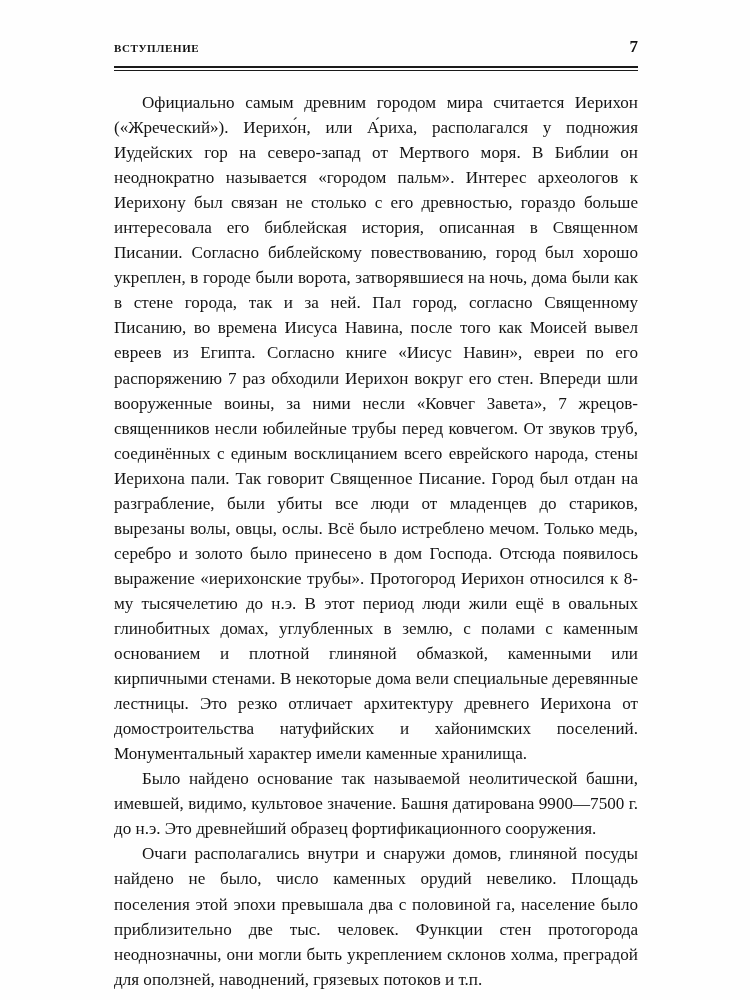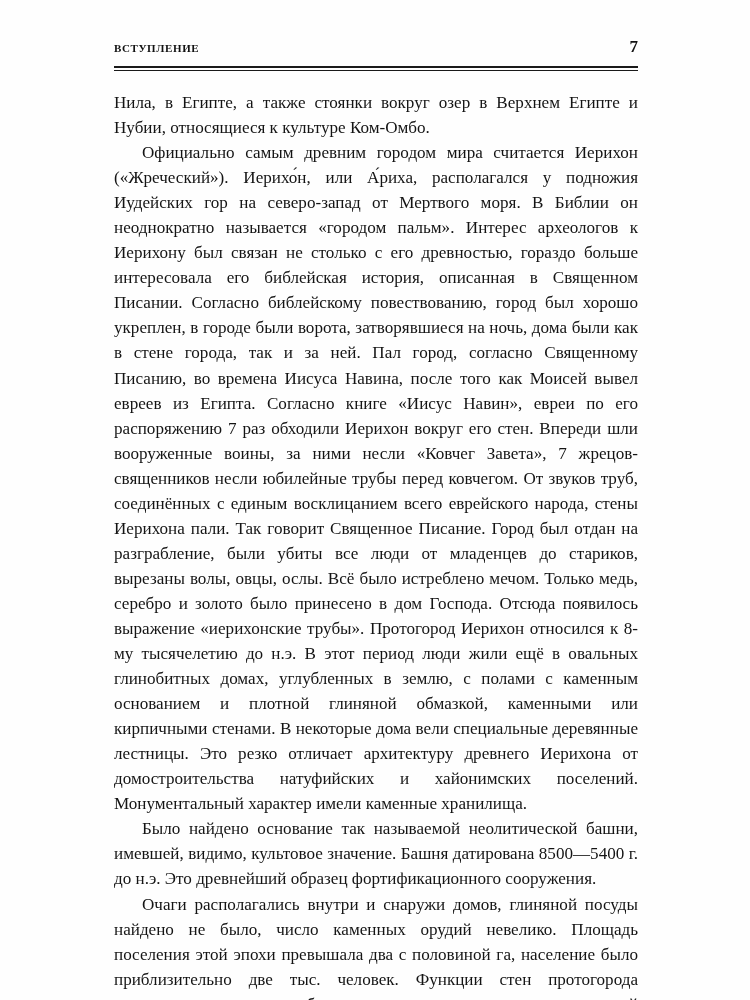--- a/index.html
+++ b/index.html
@@ -105,20 +105,19 @@
       <span class="running-head-folio">7</span>
     </div>
 
     <div class="head-rule">
       <div class="rule-thick"></div>
       <div class="rule-gap"></div>
       <div class="rule-thin"></div>
     </div>
 
     <div class="body-text">
-      <p class="no-indent">Нила, в Египте, а также стоянки вокруг озер в Верхнем Египте и Нубии, относящиеся к культуре Ком-Омбо.</p>
       <p>Официально самым древним городом мира считается Иерихон («Жреческий»). Иерихо́н, или А́риха, располагался у подножия Иудейских гор на северо-запад от Мертвого моря. В Библии он неоднократно называется «городом пальм». Интерес археологов к Иерихону был связан не столько с его древностью, гораздо больше интересовала его библейская история, описанная в Священном Писании. Согласно библейскому повествованию, город был хорошо укреплен, в городе были ворота, затворявшиеся на ночь, дома были как в стене города, так и за ней. Пал город, согласно Священному Писанию, во времена Иисуса Навина, после того как Моисей вывел евреев из Египта. Согласно книге «Иисус Навин», евреи по его распоряжению 7 раз обходили Иерихон вокруг его стен. Впереди шли вооруженные воины, за ними несли «Ковчег Завета», 7 жрецов-священников несли юбилейные трубы перед ковчегом. От звуков труб, соединённых с единым восклицанием всего еврейского народа, стены Иерихона пали. Так говорит Священное Писание. Город был отдан на разграбление, были убиты все люди от младенцев до стариков, вырезаны волы, овцы, ослы. Всё было истреблено мечом. Только медь, серебро и золото было принесено в дом Господа. Отсюда появилось выражение «иерихонские трубы». Протогород Иерихон относился к 8-му тысячелетию до н.э. В этот период люди жили ещё в овальных глинобитных домах, углубленных в землю, с полами с каменным основанием и плотной глиняной обмазкой, каменными или кирпичными стенами. В некоторые дома вели специальные деревянные лестницы. Это резко отличает архитектуру древнего Иерихона от домостроительства натуфийских и хайонимских поселений. Монументальный характер имели каменные хранилища.</p>
-      <p>Было найдено основание так называемой неолитической башни, имевшей, видимо, культовое значение. Башня датирована 8500—5400 г. до н.э. Это древнейший образец фортификационного сооружения.</p>
+      <p>Было найдено основание так называемой неолитической башни, имевшей, видимо, культовое значение. Башня датирована 9900—7500 г. до н.э. Это древнейший образец фортификационного сооружения.</p>
       <p>Очаги располагались внутри и снаружи домов, глиняной посуды найдено не было, число каменных орудий невелико. Площадь поселения этой эпохи превышала два с половиной га, население было приблизительно две тыс. человек. Функции стен протогорода неоднозначны, они могли быть укреплением склонов холма, преградой для оползней, наводнений, грязевых потоков и т.п.</p>
     </div>
 
   </div>
 </div>
 
 </body></html>

